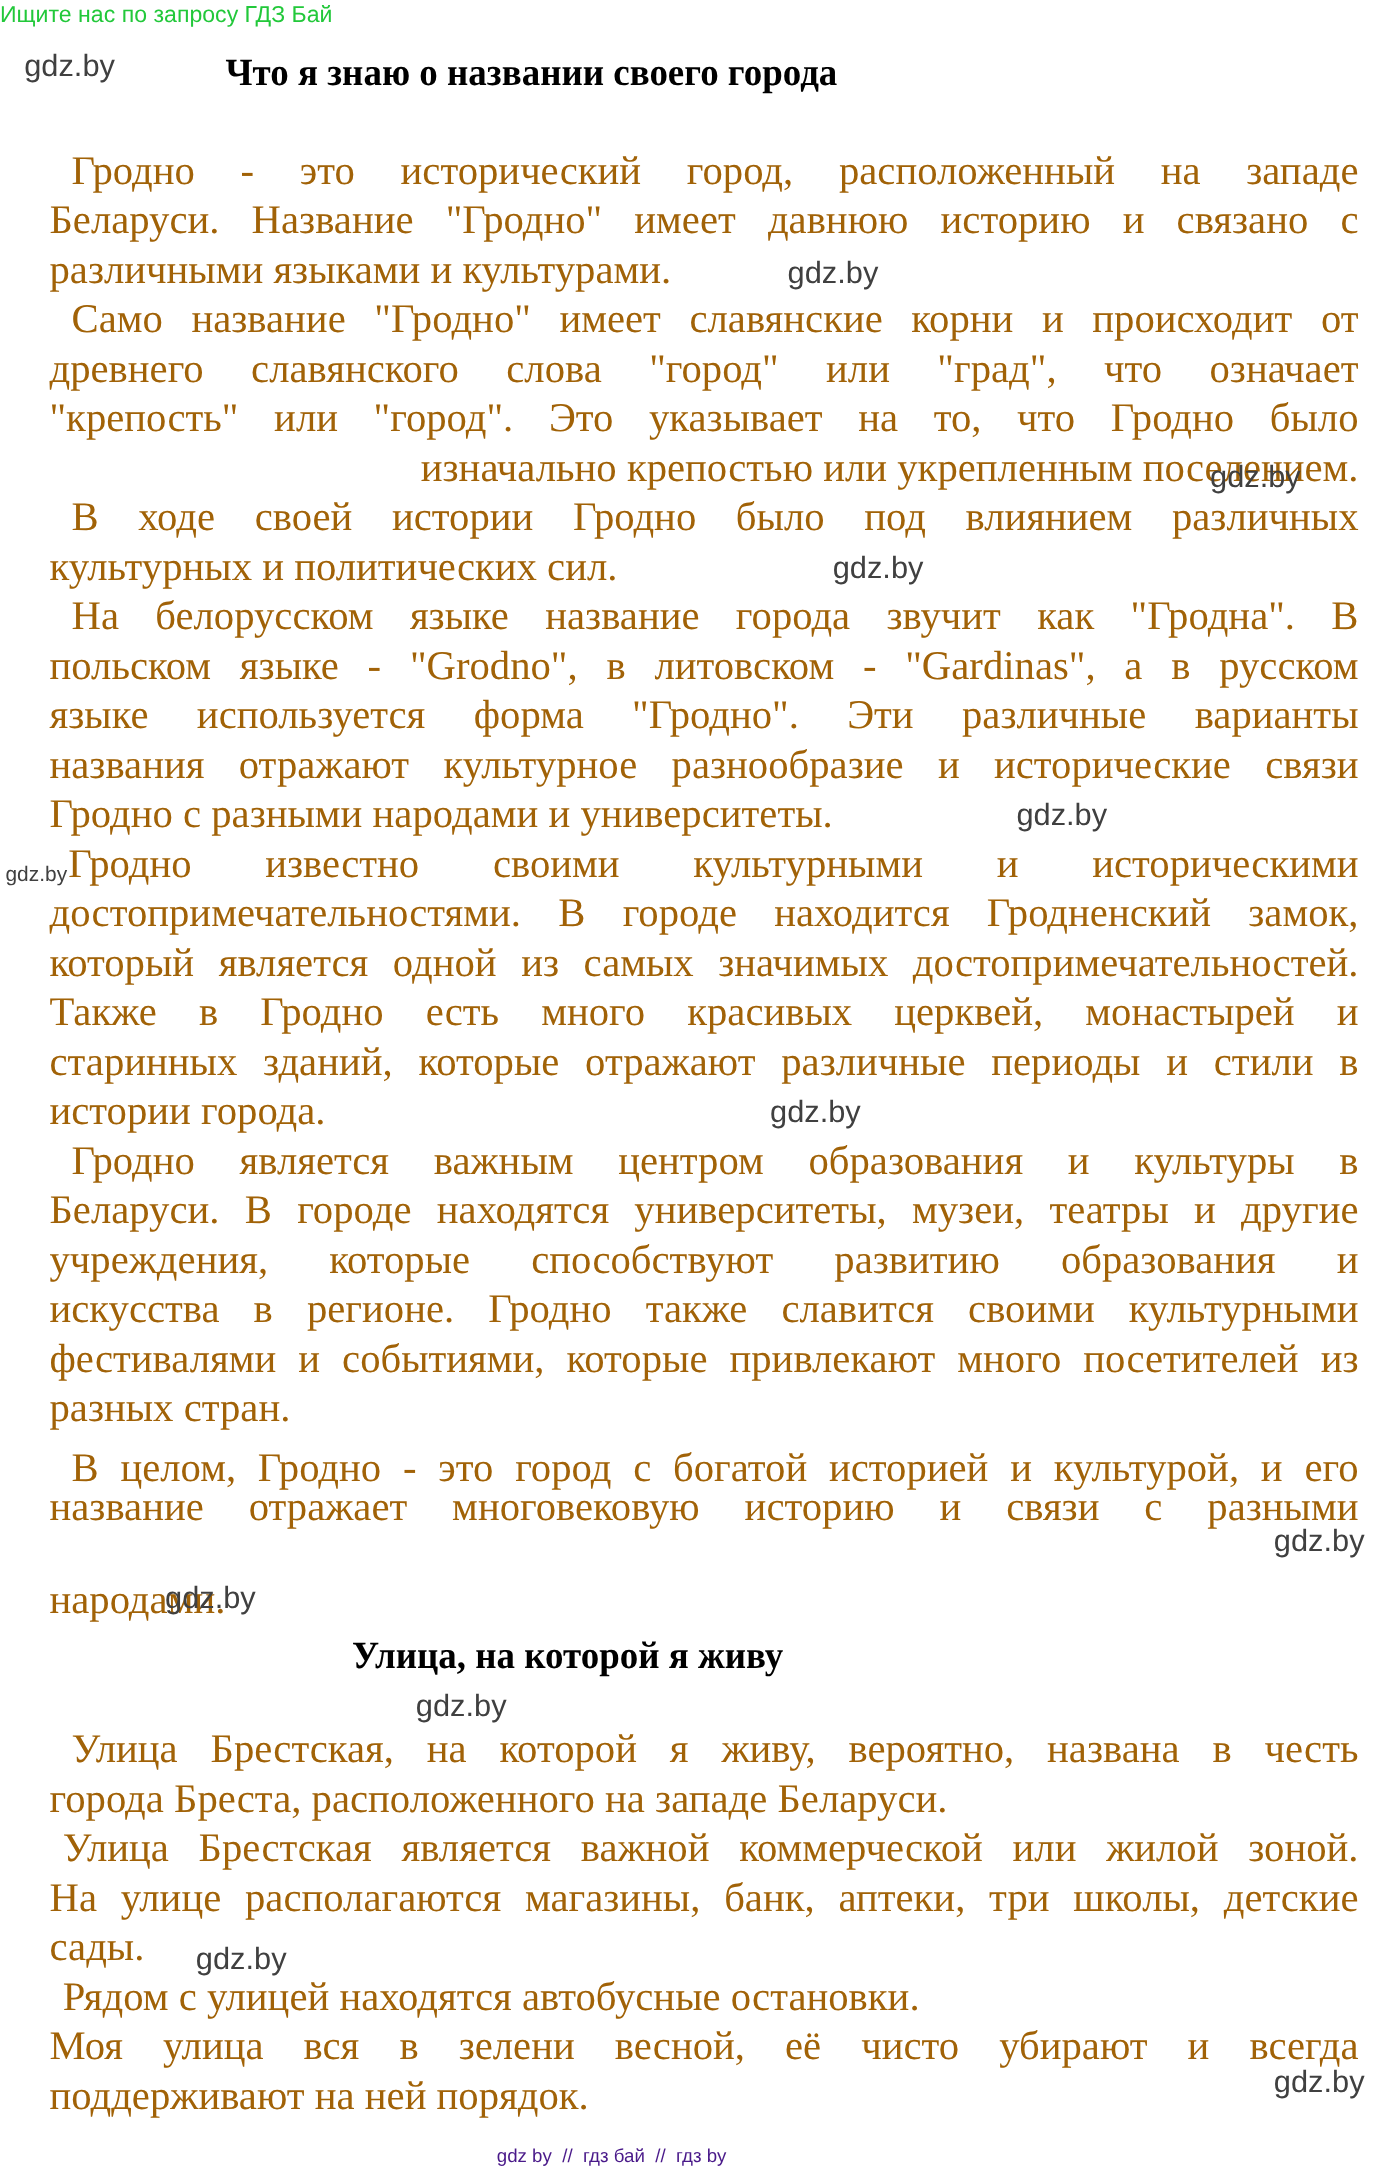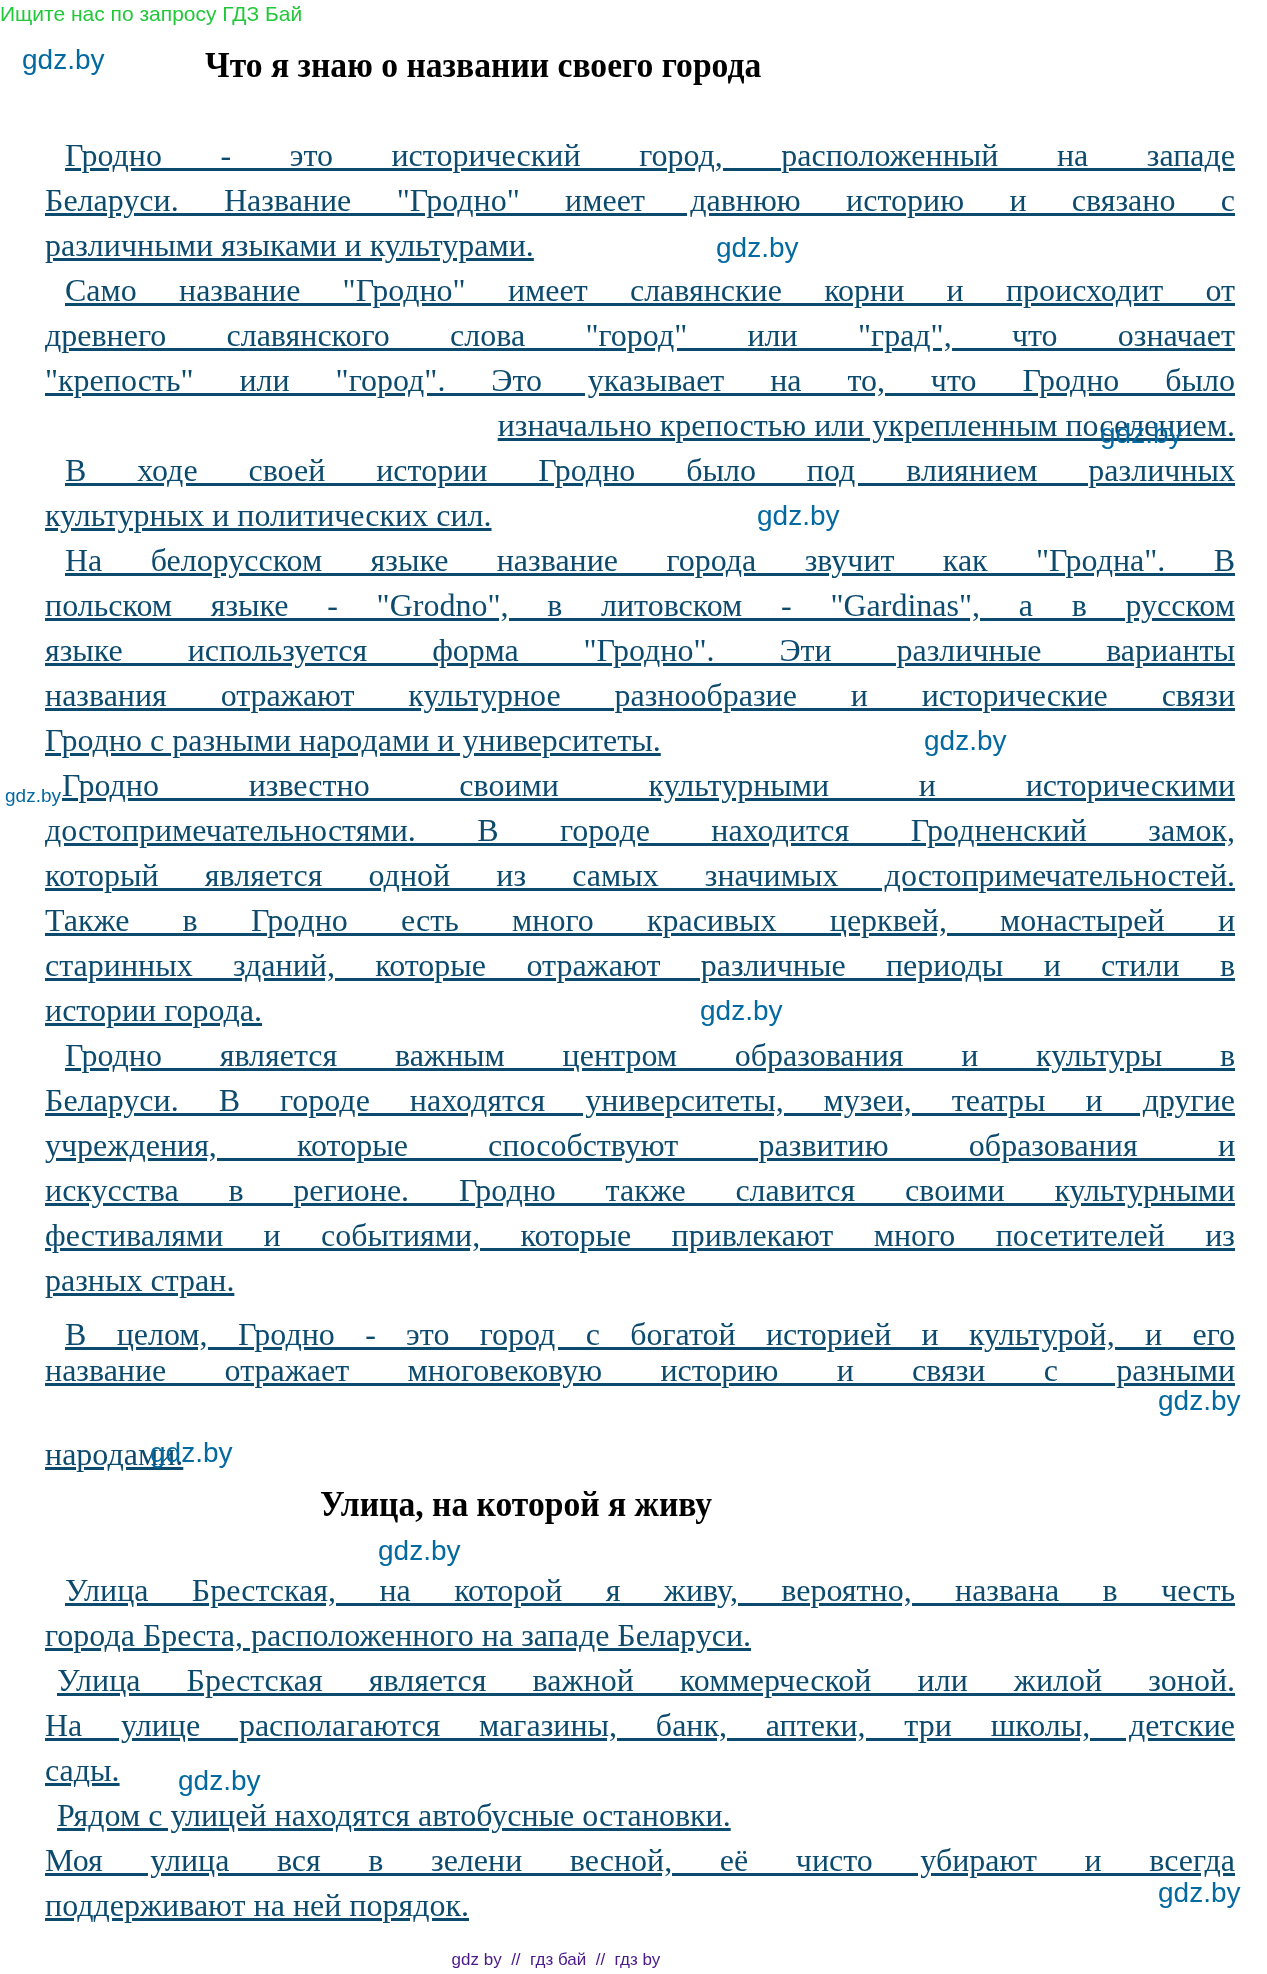--- a/index.html
+++ b/index.html
@@ -1,24 +1,24 @@
 <!DOCTYPE html>
 <html><head>
 <meta charset="utf-8">
 <style>
   html, body { margin:0; padding:0; background:#ffffff; }
   body { width:1267px; height:1974px; position:relative; overflow:hidden; }
   .hdr { position:absolute; left:0; width:1267px; top:0; height:28px; text-align:left;
          font-family:"Liberation Sans", sans-serif; font-size:21px; line-height:28px; }
   .ftr { position:absolute; left:0; width:1112px; top:1946px; height:28px; text-align:center;
          font-family:"Liberation Sans", sans-serif; font-size:17px; line-height:28px; }
-  .wm { position:absolute; font-family:"Liberation Sans", sans-serif; font-size:28px; color:#0369a1; line-height:32px; white-space:nowrap; }
+  .wm { position:absolute; font-family:"Liberation Sans", sans-serif; font-size:28px; color:#404040; line-height:32px; white-space:nowrap; }
   .wm.small { font-size:19px; }
   .title { position:absolute; font-family:"Liberation Serif", serif; font-weight:bold; font-size:35px; line-height:40px; color:#000; white-space:nowrap; transform:scaleX(0.96); transform-origin:left; }
-  .line { position:absolute; left:45px; width:1190px; font-family:"Liberation Serif", serif; font-size:32px; line-height:45px; height:45px; color:#0c4a6e; white-space:nowrap; overflow:visible;text-decoration:underline; }
+  .line { position:absolute; left:45px; width:1190px; font-family:"Liberation Serif", serif; font-size:37px; line-height:45px; height:45px; color:#a16207; white-space:nowrap; overflow:visible; }
   .line.j { text-align:justify; text-align-last:justify; white-space:normal; }
   .line.ind { padding-left:20px; width:1170px; }
   .line.ind2 { padding-left:12px; width:1178px; }
 </style>
 </head>
 <body>
 
 <div class="hdr" style="color:#22c83a;">Ищите нас по запросу ГДЗ Бай</div>
 
 <div class="wm" style="left:22px; top:44px;">gdz.by</div>

